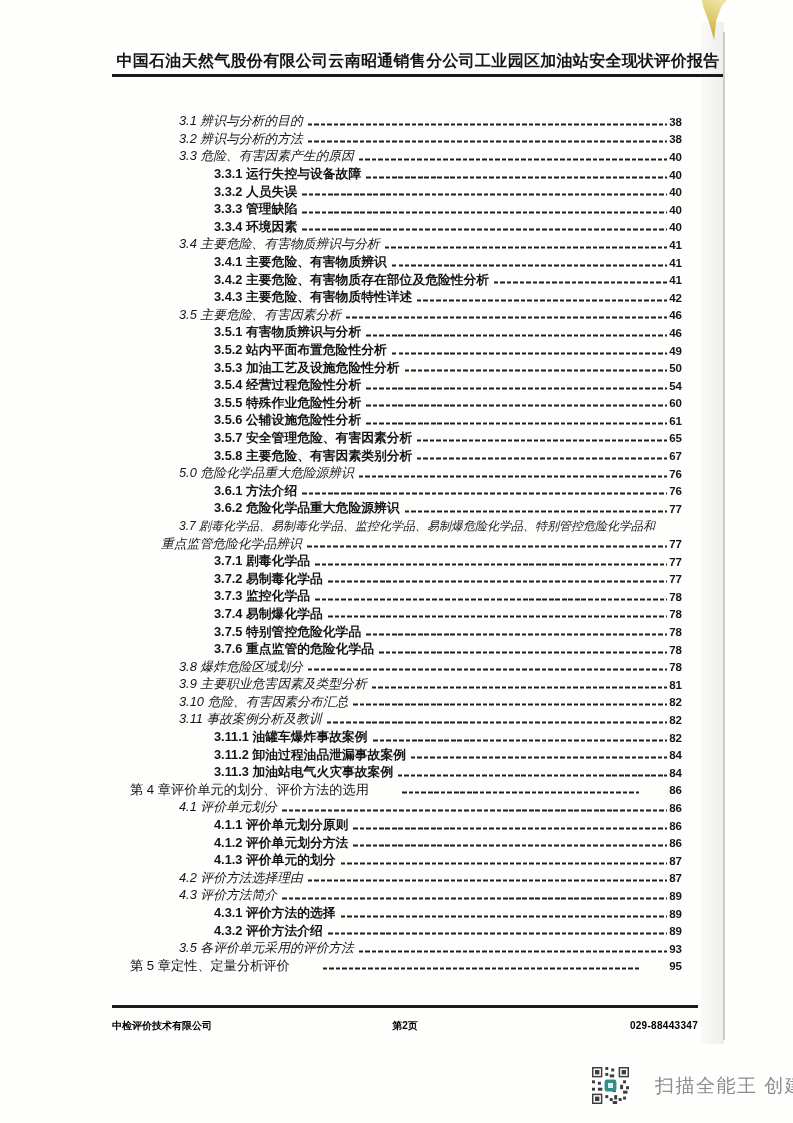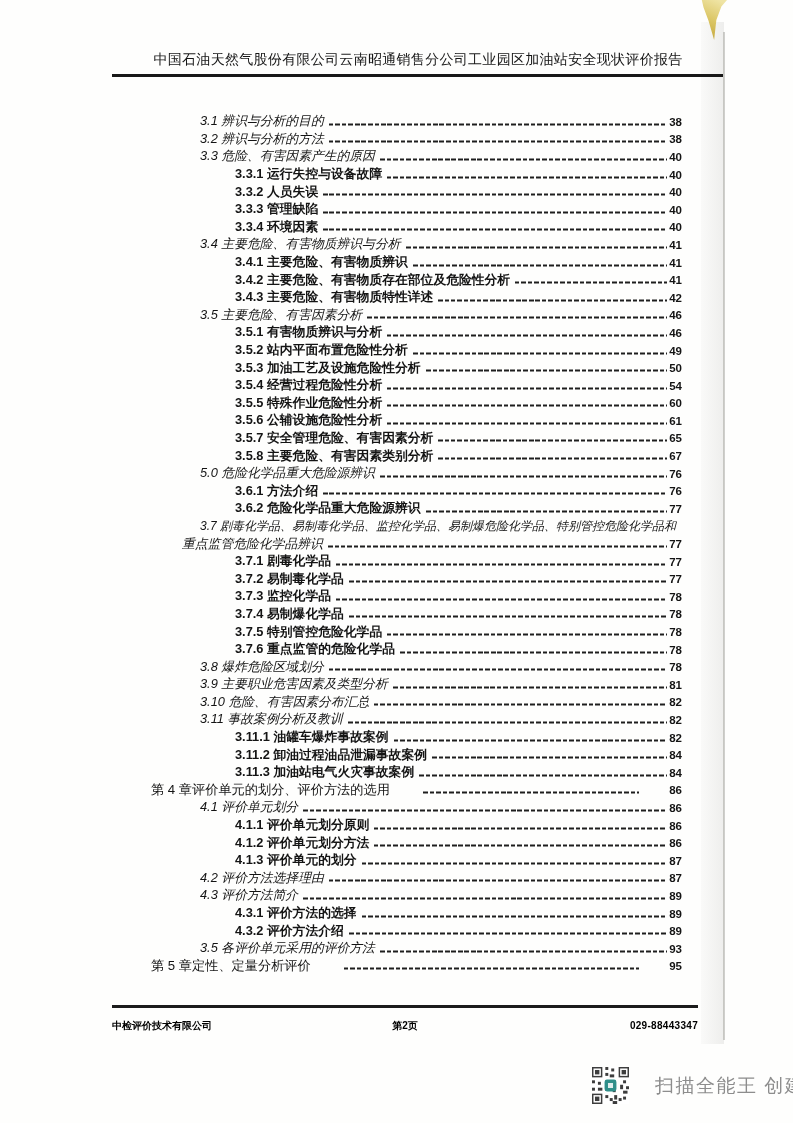--- a/index.html
+++ b/index.html
@@ -22,31 +22,31 @@
     background:rgba(150,150,145,0.45);
   }
   .corner-fold{
     position:absolute;left:699px;top:0;width:28px;height:40px;
     background:linear-gradient(205deg,#efe4a4 8%,#dcc767 50%,#c3a63c 92%);
     clip-path:polygon(10% 0,100% 0,80% 16%,62% 50%,54% 100%,34% 52%,16% 18%);
   }
   
   .header-title{
     position:absolute;left:113px;top:51px;width:610px;
-    text-align:center;font-size:14px;font-weight:400;letter-spacing:0.3px;
+    text-align:center;font-size:16px;font-weight:700;letter-spacing:0.3px;
     white-space:nowrap;color:#161616;
   }
   .header-rule{
     position:absolute;left:112px;top:74px;width:611px;height:2.5px;background:#181818;
   }
   
   .toc{position:absolute;left:130px;top:113px;width:552px;}
   .toc-row{
     display:flex;align-items:center;height:17.6px;
-    font-size:12.8px;overflow:hidden;color:#141414;margin-left:21px;
+    font-size:12.8px;overflow:hidden;color:#141414;
   }
   .toc-row.chapter{padding-left:0;font-weight:500;font-size:13.2px;gap:28px;}
   .toc-row.s1{padding-left:49px;font-style:italic;font-weight:500;}
   .toc-row.s2{padding-left:84px;font-weight:600;font-style:normal;}
   .toc-row.wrap{padding-left:31px;font-style:italic;font-weight:500;}
   .toc-row.no-ref{font-size:12px;}
   .toc-label{white-space:nowrap;}
   .toc-leader{
     flex:1;height:2px;min-width:8px;margin:0 2px 0 5px;
     transform:translateY(2.5px);

